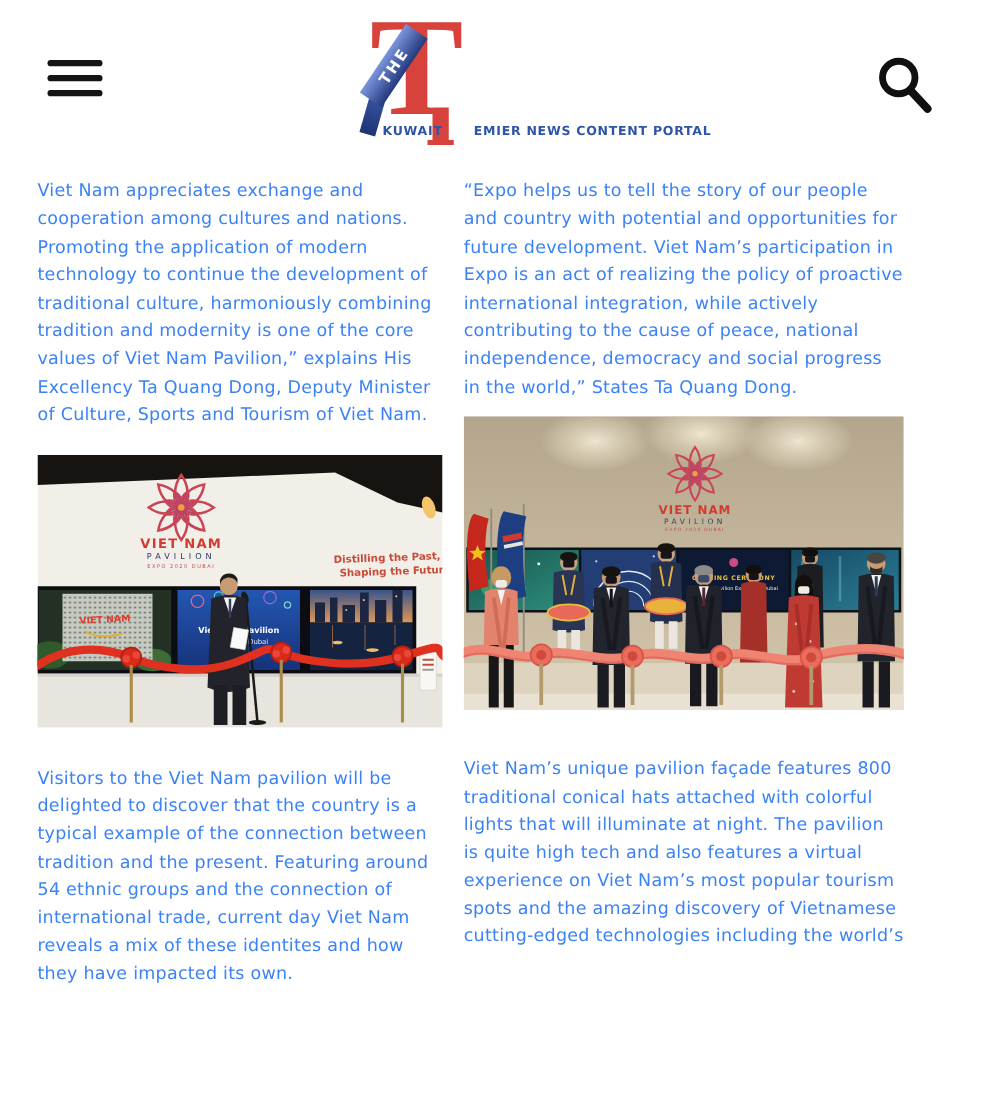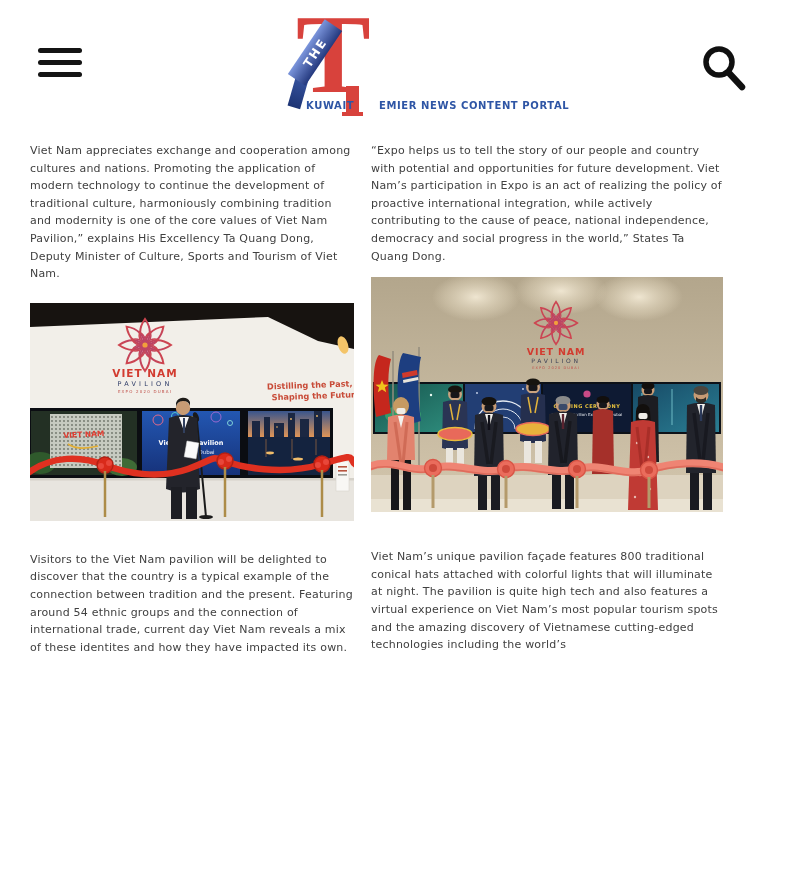--- a/index.html
+++ b/index.html
@@ -28,21 +28,21 @@
                      color:#2e55a5;white-space:nowrap;}
   .tg-left{left:46px;}
   .tg-right{left:119px;}
 
   .search{position:absolute;right:52px;top:42px;width:50px;height:52px;background:none;border:none;padding:0;cursor:pointer;}
 
   
   .content{display:flex;gap:17px;padding-left:30px;margin-top:10px;}
   .col-left{width:324px;flex:none;}
   .col-right{width:352px;flex:none;}
-  p.body{margin:0;font-size:11px;line-height:1.6;letter-spacing:.2px;color:#404040;}
+  p.body{margin:0;font-size:14px;line-height:1.6;letter-spacing:.2px;color:#3b82f6;}
   .col-left p.first{margin-bottom:20px;}
   .col-right p.first{margin-bottom:12px;}
   .col-left figure{margin:0 0 30px 0;}
   .col-right figure{margin:0 0 36px 0;}
   figure svg{display:block;}
 </style>
 </head>
 <body>
 
 <div class="page">

